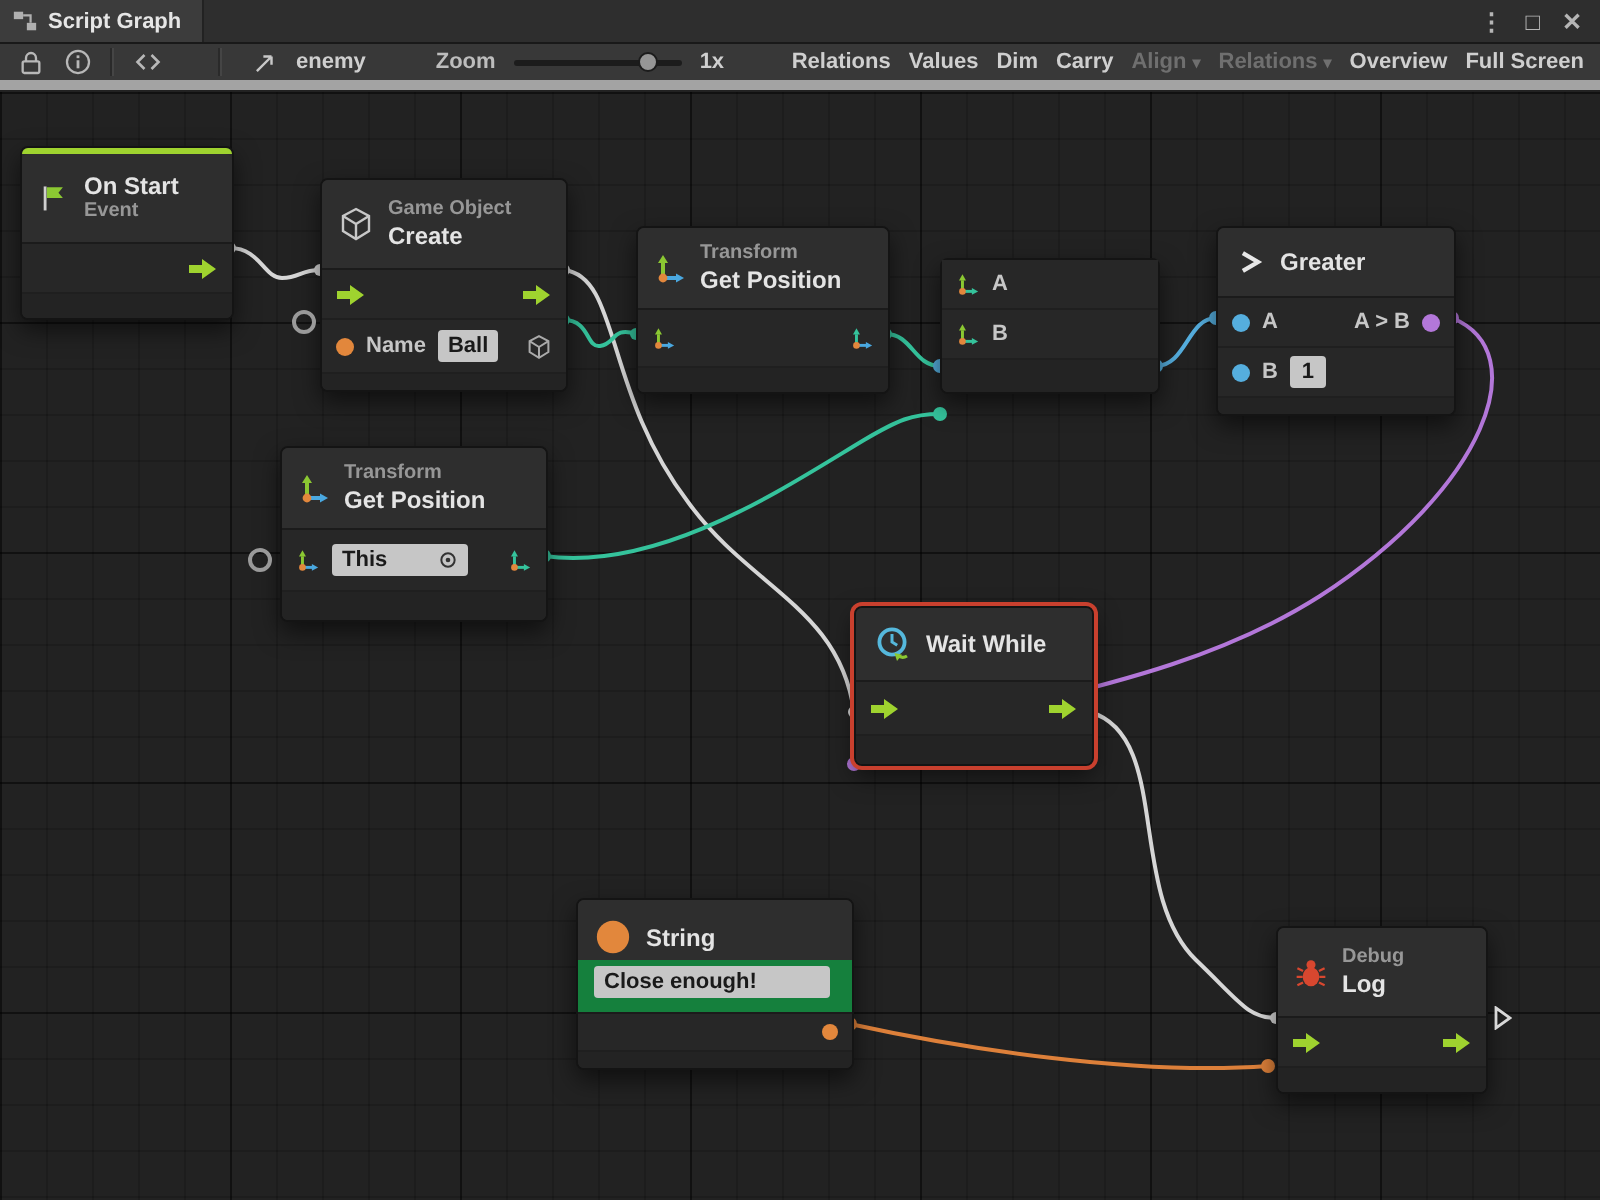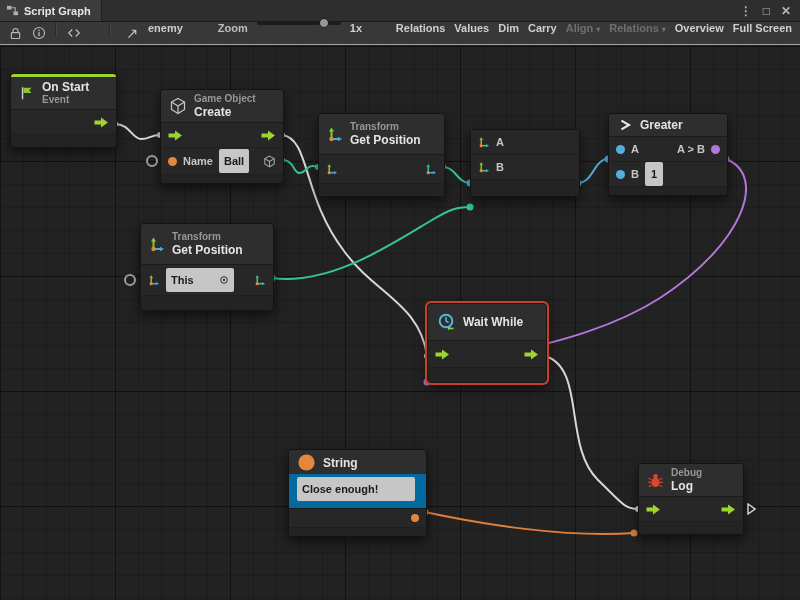--- a/index.html
+++ b/index.html
@@ -8,22 +8,22 @@
        background:#222;user-select:none;font-weight:bold;}
   
   .titlebar{position:absolute;top:0;left:0;width:800px;height:21px;
     background:#2e2e2e;border-bottom:1px solid #191919;display:flex;align-items:center;}
   .tab{height:21px;display:flex;align-items:center;gap:5px;padding:0 10px 0 6px;
     background:#3c3c3c;font-size:11px;color:#e6e6e6;border-right:1px solid #222;}
   .win-controls{margin-left:auto;display:flex;align-items:center;gap:11px;
     padding-right:9px;font-size:12px;color:#b5b5b5;}
   
   .toolbar{position:absolute;top:22px;left:0;width:800px;height:23px;
-    background:#383838;border-bottom:1px solid #a3a3a3;display:flex;
-    gap:9px;padding:0 8px;box-sizing:border-box;font-size:11px;color:#cfcfcf;}
+    background:#383838;border-bottom:5px solid #a3a3a3;display:flex;
+    align-items:center;gap:9px;padding:0 8px;box-sizing:border-box;font-size:11px;color:#cfcfcf;}
   .sep{width:1px;height:14px;background:#2a2a2a;border-right:1px solid #454545;}
   .tbtn{cursor:pointer;white-space:nowrap;}
   .tbtn.disabled{color:#6f6f6f;}
   .caret::after{content:"▾";font-size:8px;margin-left:3px;}
   .zoom-track{position:relative;width:84px;height:3px;background:#1c1c1c;border-radius:2px;}
   .zoom-knob{position:absolute;top:-4px;left:62px;width:10px;height:10px;border-radius:50%;
     background:#969696;border:1px solid #1c1c1c;box-sizing:border-box;}
   .icon{display:inline-flex;align-items:center;justify-content:center;}
   
   .canvas{position:absolute;top:46px;left:0;width:800px;height:554px;background-color:#222;
@@ -35,33 +35,33 @@
     background-size:115px 115px,115px 115px,23px 23px,23px 23px;}
   .wires{position:absolute;top:0;left:0;}
   .wires path{fill:none;stroke-width:2;stroke-linecap:round;}
   .w-white{stroke:#d6d6d6}.w-teal{stroke:#35c39c}.w-cyan{stroke:#55aede}
   .w-purple{stroke:#b377d9}.w-orange{stroke:#dd803a}
   
   .node{position:absolute;background:#2a2a2a;border:1px solid #141414;border-radius:4px;
     box-shadow:0 5px 12px rgba(0,0,0,.55);font-size:11px;color:#c6c6c6;}
   .node.sel{box-shadow:0 0 0 2px #c9402e,0 5px 12px rgba(0,0,0,.55);}
   .evt-strip{height:3px;background:#9fd32f;border-radius:3px 3px 0 0;}
-  .hdr{display:flex;align-items:center;gap:7px;padding:3px 8px;background:#2e2e2e;
+  .hdr{display:flex;align-items:center;gap:7px;padding:9px 8px;background:#2e2e2e;
     border-bottom:1px solid #1b1b1b;border-radius:3px 3px 0 0;}
   .titles{display:flex;flex-direction:column;line-height:1.2;}
   .t1{font-size:12px;color:#e4e4e4;}
   .t2{font-size:10px;color:#979797;}
   .row{display:flex;align-items:center;gap:6px;padding:0 7px;background:#272727;
     border-bottom:1px solid #1f1f1f;}
   .ftr{background:#232323;border-radius:0 0 3px 3px;}
   .sp{flex:1;}
   .dot{width:9px;height:9px;border-radius:50%;flex:0 0 auto;}
   .dot.orange{background:#e2873c}.dot.cyan{background:#55aede}
   .dot.purple{background:#b377d9}.dot.gray{background:#c9c9c9}
-  .field{background:#c6c6c6;color:#1a1a1a;border-radius:2px;padding:0 5px;height:24px;
+  .field{background:#c6c6c6;color:#1a1a1a;border-radius:2px;padding:0 5px;height:16px;
     display:inline-flex;align-items:center;gap:4px;font-size:11px;white-space:nowrap;}
   .ring{position:absolute;width:8px;height:8px;border:2px solid #9a9a9a;border-radius:50%;background:transparent;}
 </style>
 </head>
 <body>
 
 <div id="app">
 
   <div class="titlebar">
     <div class="tab">
@@ -402,21 +402,21 @@
 
     <div class="node" style="left:288px;top:403px;width:137px;">
       <div class="hdr" style="border-bottom:none;padding-bottom:2px;">
         <span class="icon">
           <svg width="19" height="19" viewBox="0 0 20 20">
               <circle cx="10" cy="10" r="8.5" fill="#e2873c"></circle>
             </svg>
         </span>
         <span class="t1">String</span>
       </div>
-      <div style="padding:3px 8px 7px;background:#0369a1;border-bottom:1px solid #1b1b1b;">
+      <div style="padding:3px 8px 7px;background:#15803d;border-bottom:1px solid #1b1b1b;">
         <span class="field" style="width:108px;">
           <span>Close enough!</span>
         </span>
       </div>
       <div class="row" style="height:18px;">
         <span class="sp"></span>
         <span class="dot orange" style="width:8px;height:8px;"></span>
       </div>
       <div class="ftr" style="height:8px;"></div>
     </div>

